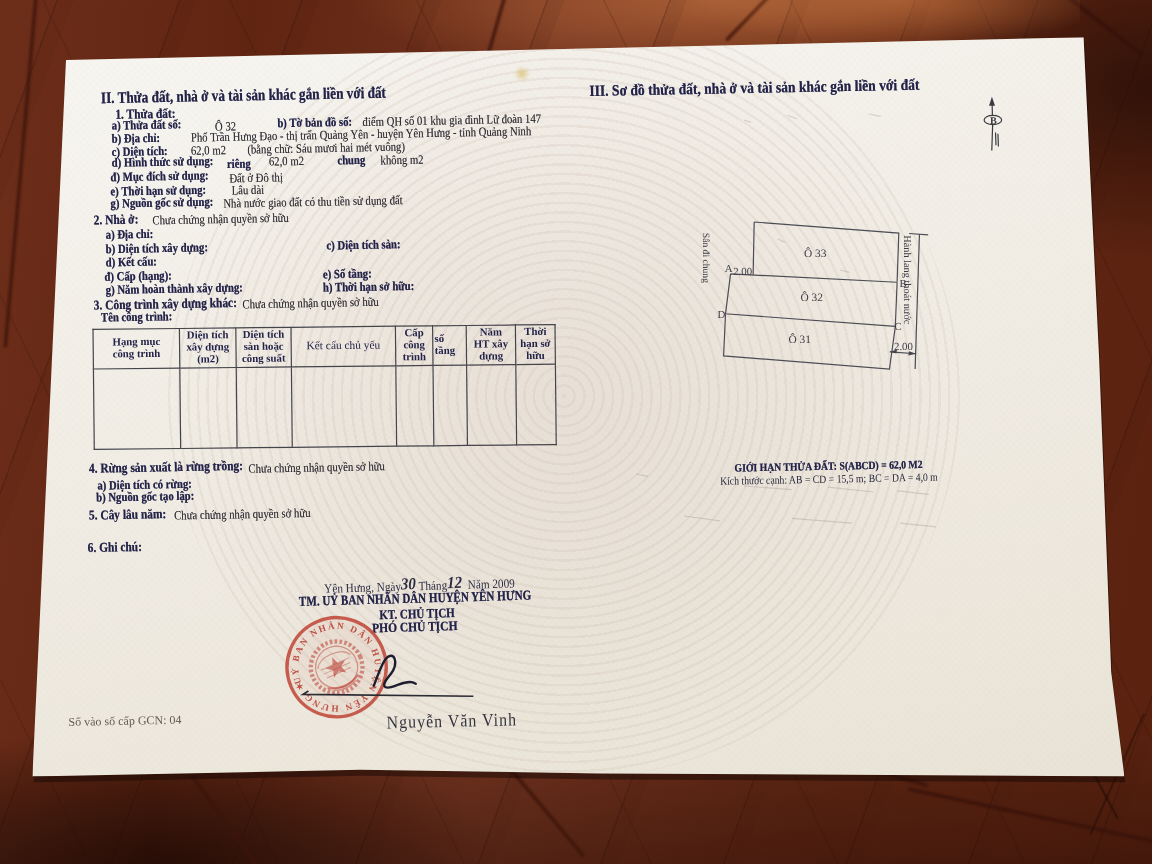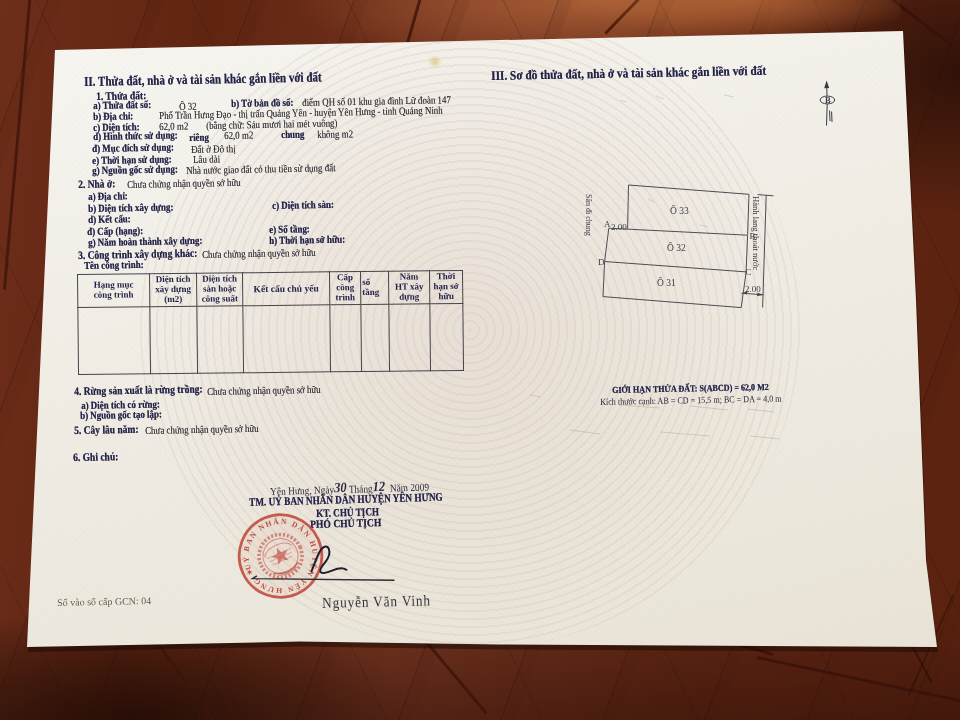--- a/index.html
+++ b/index.html
@@ -132,21 +132,21 @@
 
 <div class="t b" style="left:84px;top:260.4px;font-size:10.5px;">Tên công trình:</div>
 
 <div class="abs" id="tbl" style="left:77px;top:274px;width:363px;height:100px;transform:rotate(-0.6deg);transform-origin:0 0;">
   <table style="border-collapse:collapse;width:363px;height:100px;table-layout:fixed;">
     <tbody>
         <tr style="height:33px;">
       <td style="width:69px;border:1px solid #44444a;text-align:center;font-size:9px;font-weight:bold;color:#232349;line-height:1.1;">Hạng mục<br>công trình</td>
       <td style="width:44px;border:1px solid #44444a;text-align:center;font-size:9px;font-weight:bold;color:#232349;line-height:1.1;">Diện tích<br>xây dựng<br>(m2)</td>
       <td style="width:43px;border:1px solid #44444a;text-align:center;font-size:9px;font-weight:bold;color:#232349;line-height:1.1;">Diện tích<br>sàn hoặc<br>công suất</td>
-      <td style="width:84px;border:1px solid #44444a;text-align:center;font-size:9.5px;font-weight:bold;color:#232349;">Kết cấu chủ yếu</td>
+      <td style="width:84px;border:1px solid #44444a;text-align:center;font-size:9.5px;font-weight:normal;color:#232349;">Kết cấu chủ yếu</td>
       <td style="width:28px;border:1px solid #44444a;text-align:center;font-size:9px;font-weight:bold;color:#232349;line-height:1.1;">Cấp<br>công<br>trình</td>
       <td style="width:25px;border:1px solid #44444a;font-size:9px;font-weight:bold;color:#232349;line-height:1.1;">số<br>tầng</td>
       <td style="width:38px;border:1px solid #44444a;text-align:center;font-size:9px;font-weight:bold;color:#232349;line-height:1.1;">Năm<br>HT xây<br>dựng</td>
       <td style="width:30px;border:1px solid #44444a;text-align:center;font-size:9px;font-weight:bold;color:#232349;line-height:1.1;">Thời<br>hạn sở<br>hữu</td>
     </tr>
     <tr style="height:67px;">
       <td style="border:1px solid #44444a;"></td>
       <td style="border:1px solid #44444a;"></td>
       <td style="border:1px solid #44444a;"></td>
       <td style="border:1px solid #44444a;"></td>

